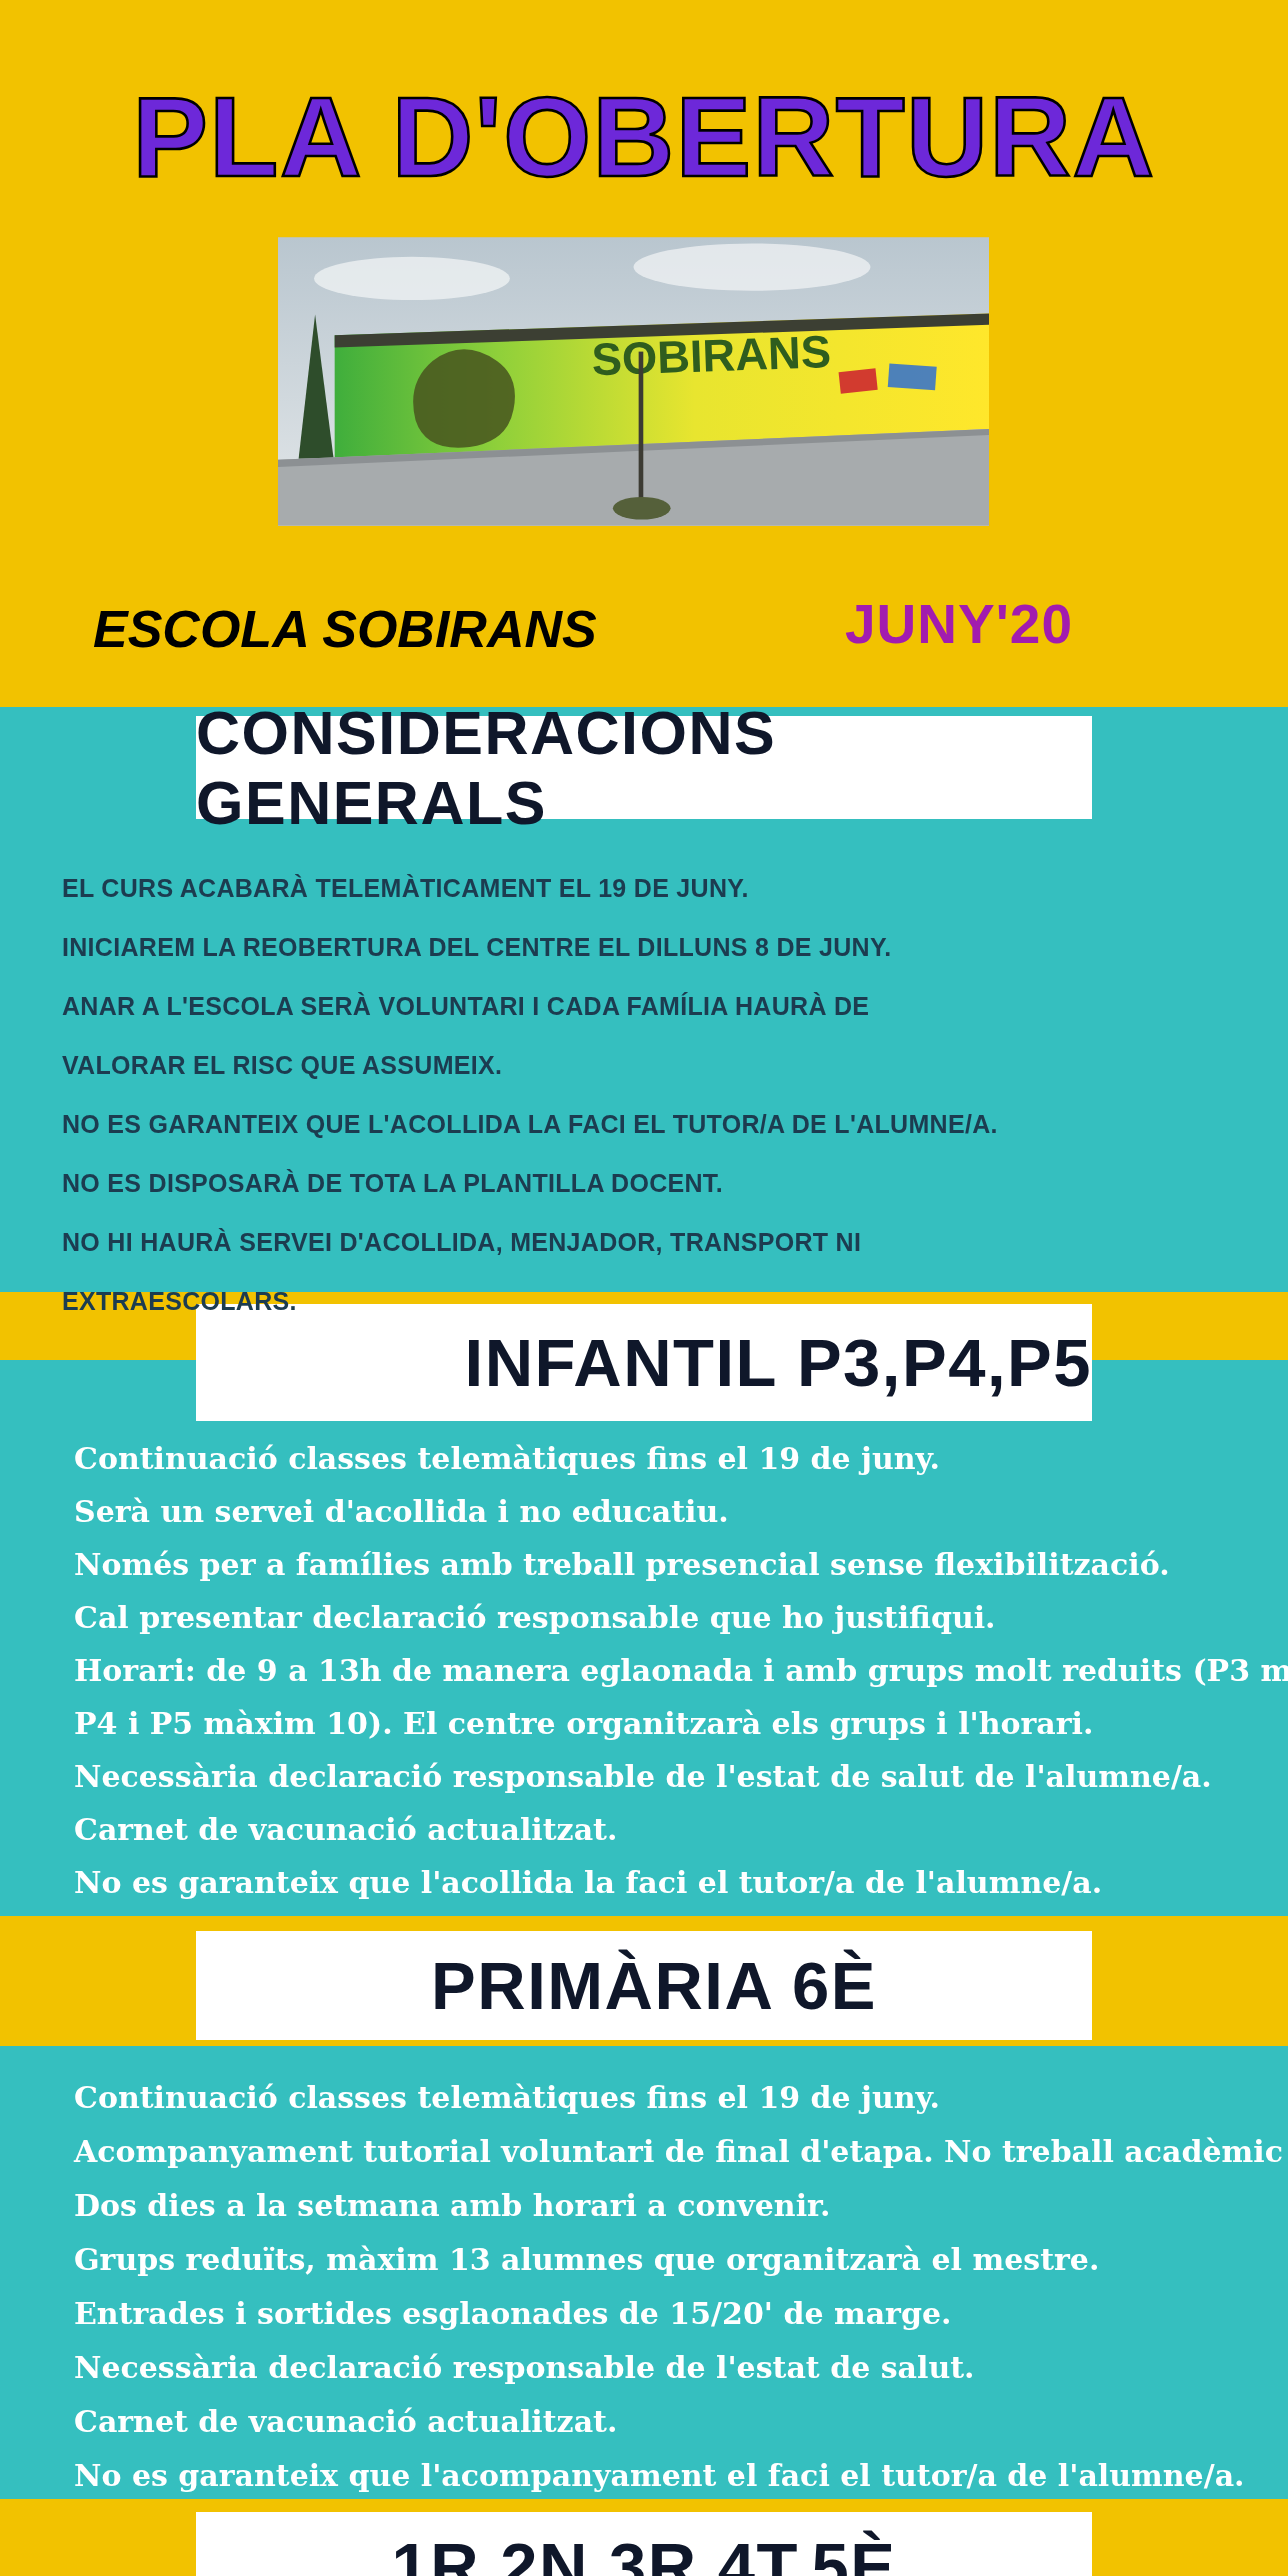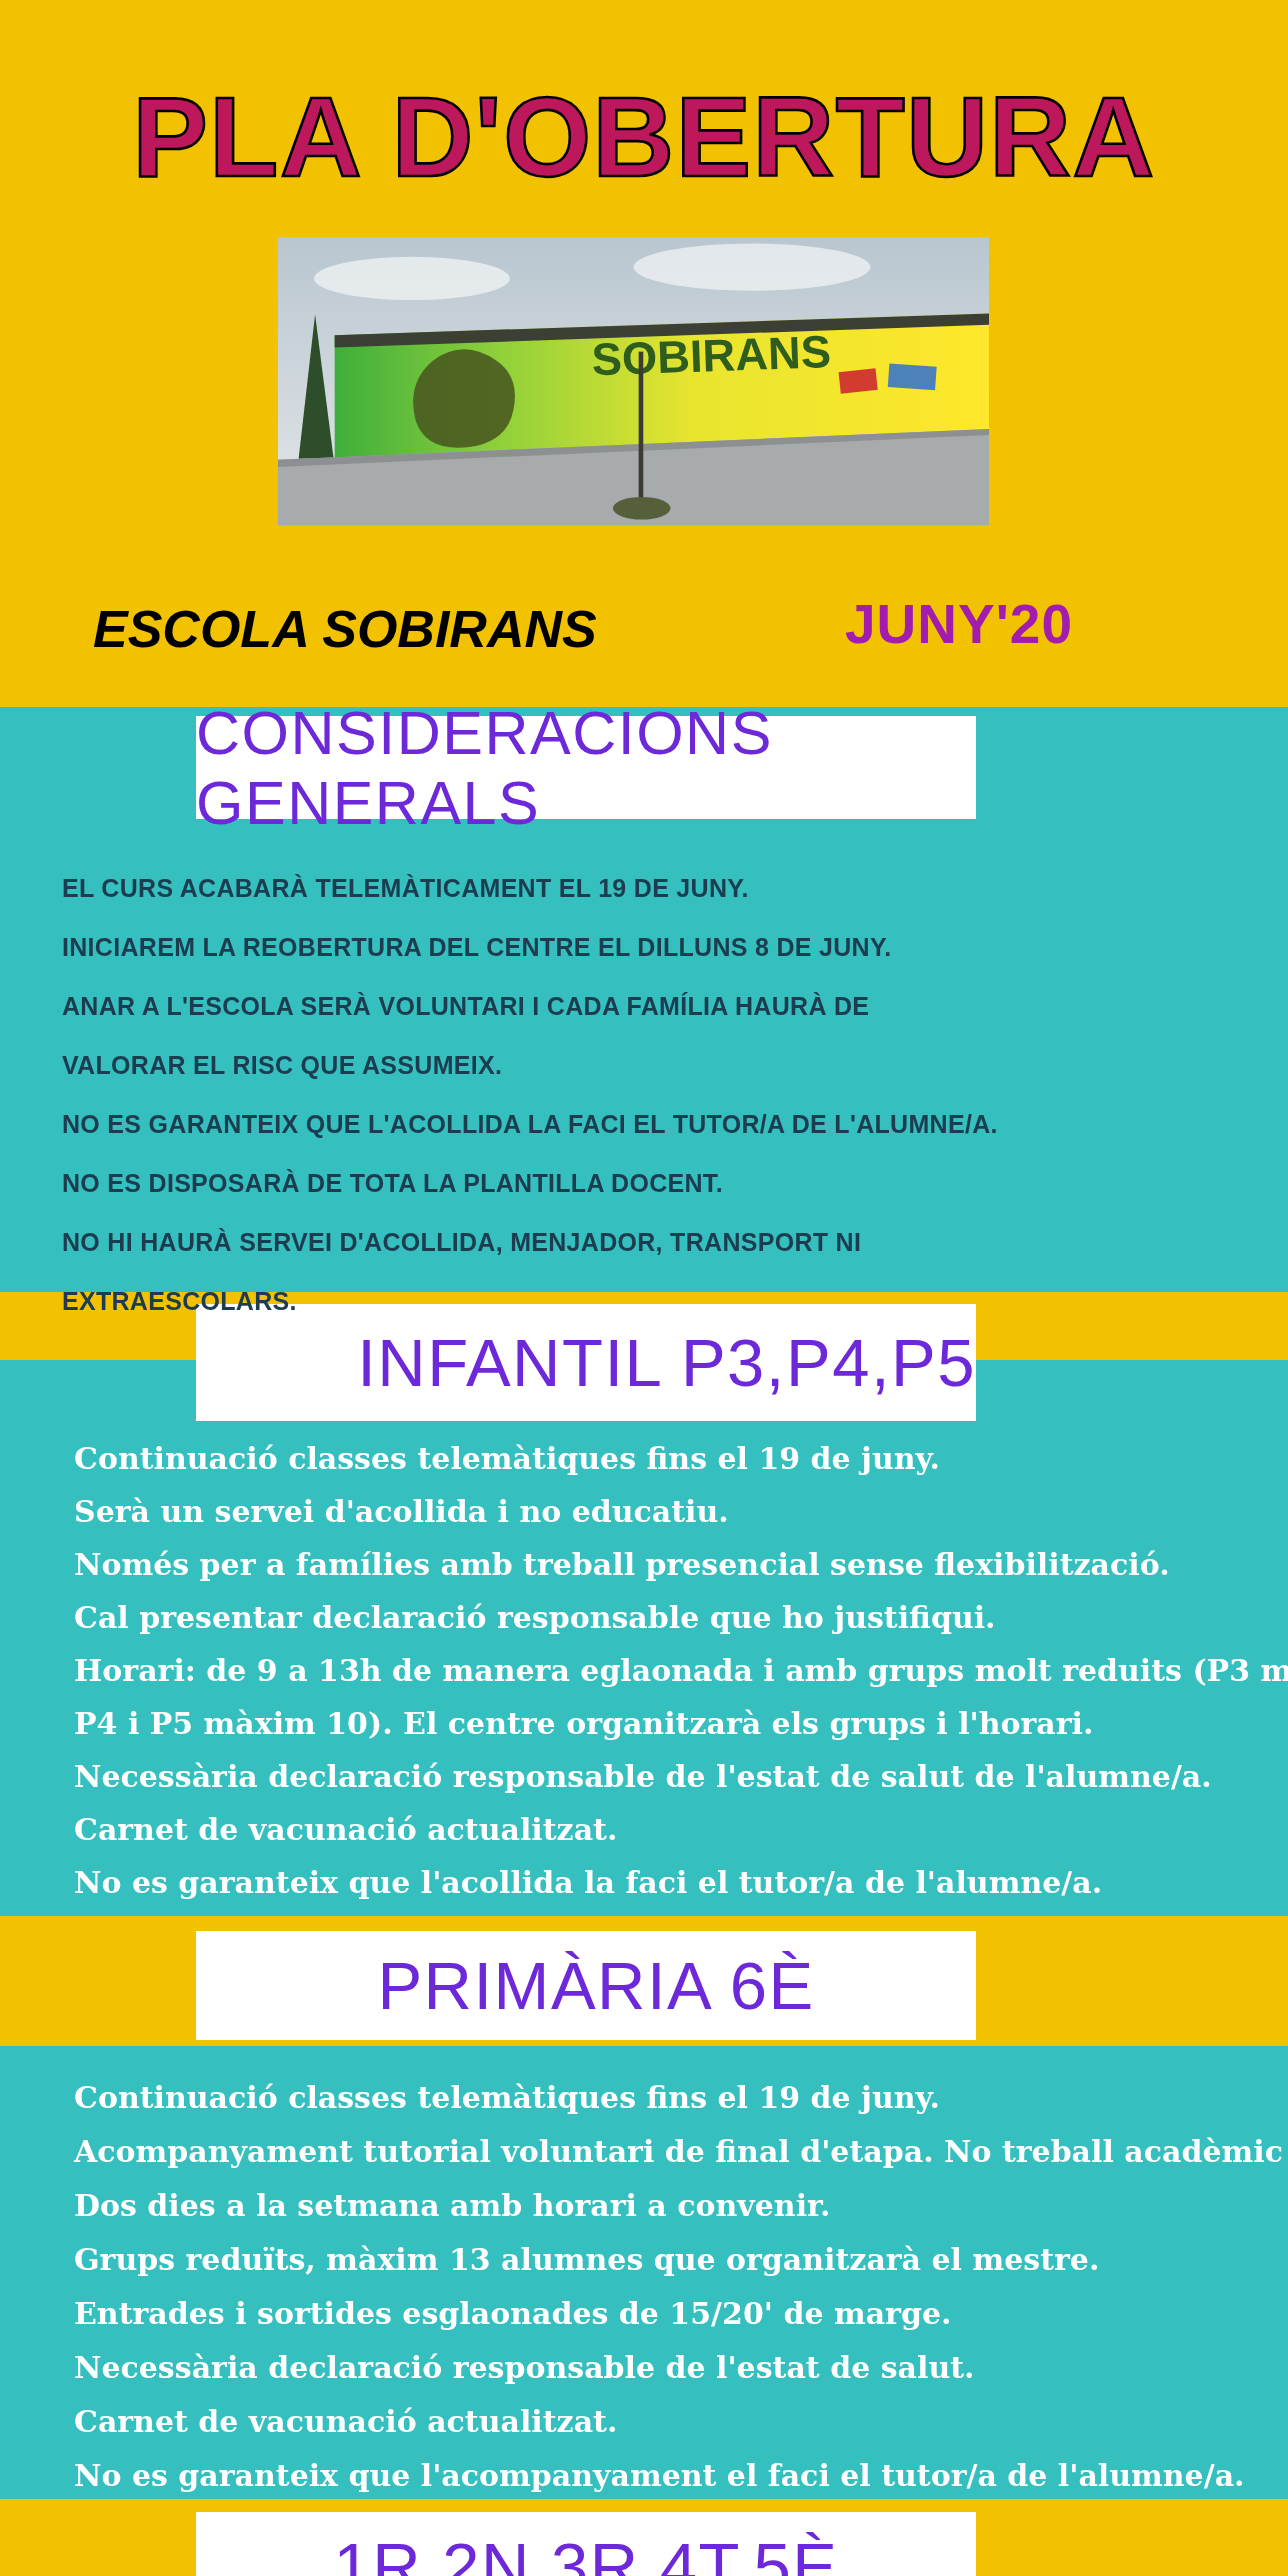--- a/index.html
+++ b/index.html
@@ -12,21 +12,21 @@
   }
 
   
   .title {
     position: absolute;
     top: 72px; left: 0; width: 100%;
     text-align: center;
     font-size: 113px;
     font-weight: 900;
     letter-spacing: 1.5px;
-    color: #be185d;
+    color: #6d28d9;
     -webkit-text-stroke: 2.6px #000;
     font-family: "Liberation Sans", sans-serif;
   }
   .photo {
     position: absolute;
     left: 278px; top: 237px;
     width: 711px; height: 289px;
     overflow: hidden;
   }
   .school-name {
@@ -48,25 +48,25 @@
 
   
   .teal { position: absolute; left: 0; width: 1288px; background: #35BFBF; z-index: 0; }
   .teal-a { top: 707px; height: 585px; }
   .teal-b { top: 1360px; height: 556px; }
   .teal-c { top: 2046px; height: 453px; }
 
   
   .banner {
     position: absolute;
-    left: 196px; width: 780px;
+    left: 196px; width: 896px;
     background: #FFFFFF;
-    color: #6d28d9;
+    color: #0f172a;
     display: flex; align-items: center; justify-content: center;
-    font-weight: 400;
+    font-weight: 700;
     letter-spacing: 1.5px;
     z-index: 2;
     font-family: "Liberation Sans", sans-serif;
   }
   .banner-a { top: 716px; height: 103px; font-size: 61px; }
   .banner-b { top: 1304px; height: 117px; font-size: 67px; justify-content: flex-end; }
   .banner-c { top: 1931px; height: 109px; font-size: 67px; padding-left: 20px; }
   .banner-d { top: 2512px; height: 109px; font-size: 67px; }
 
   

